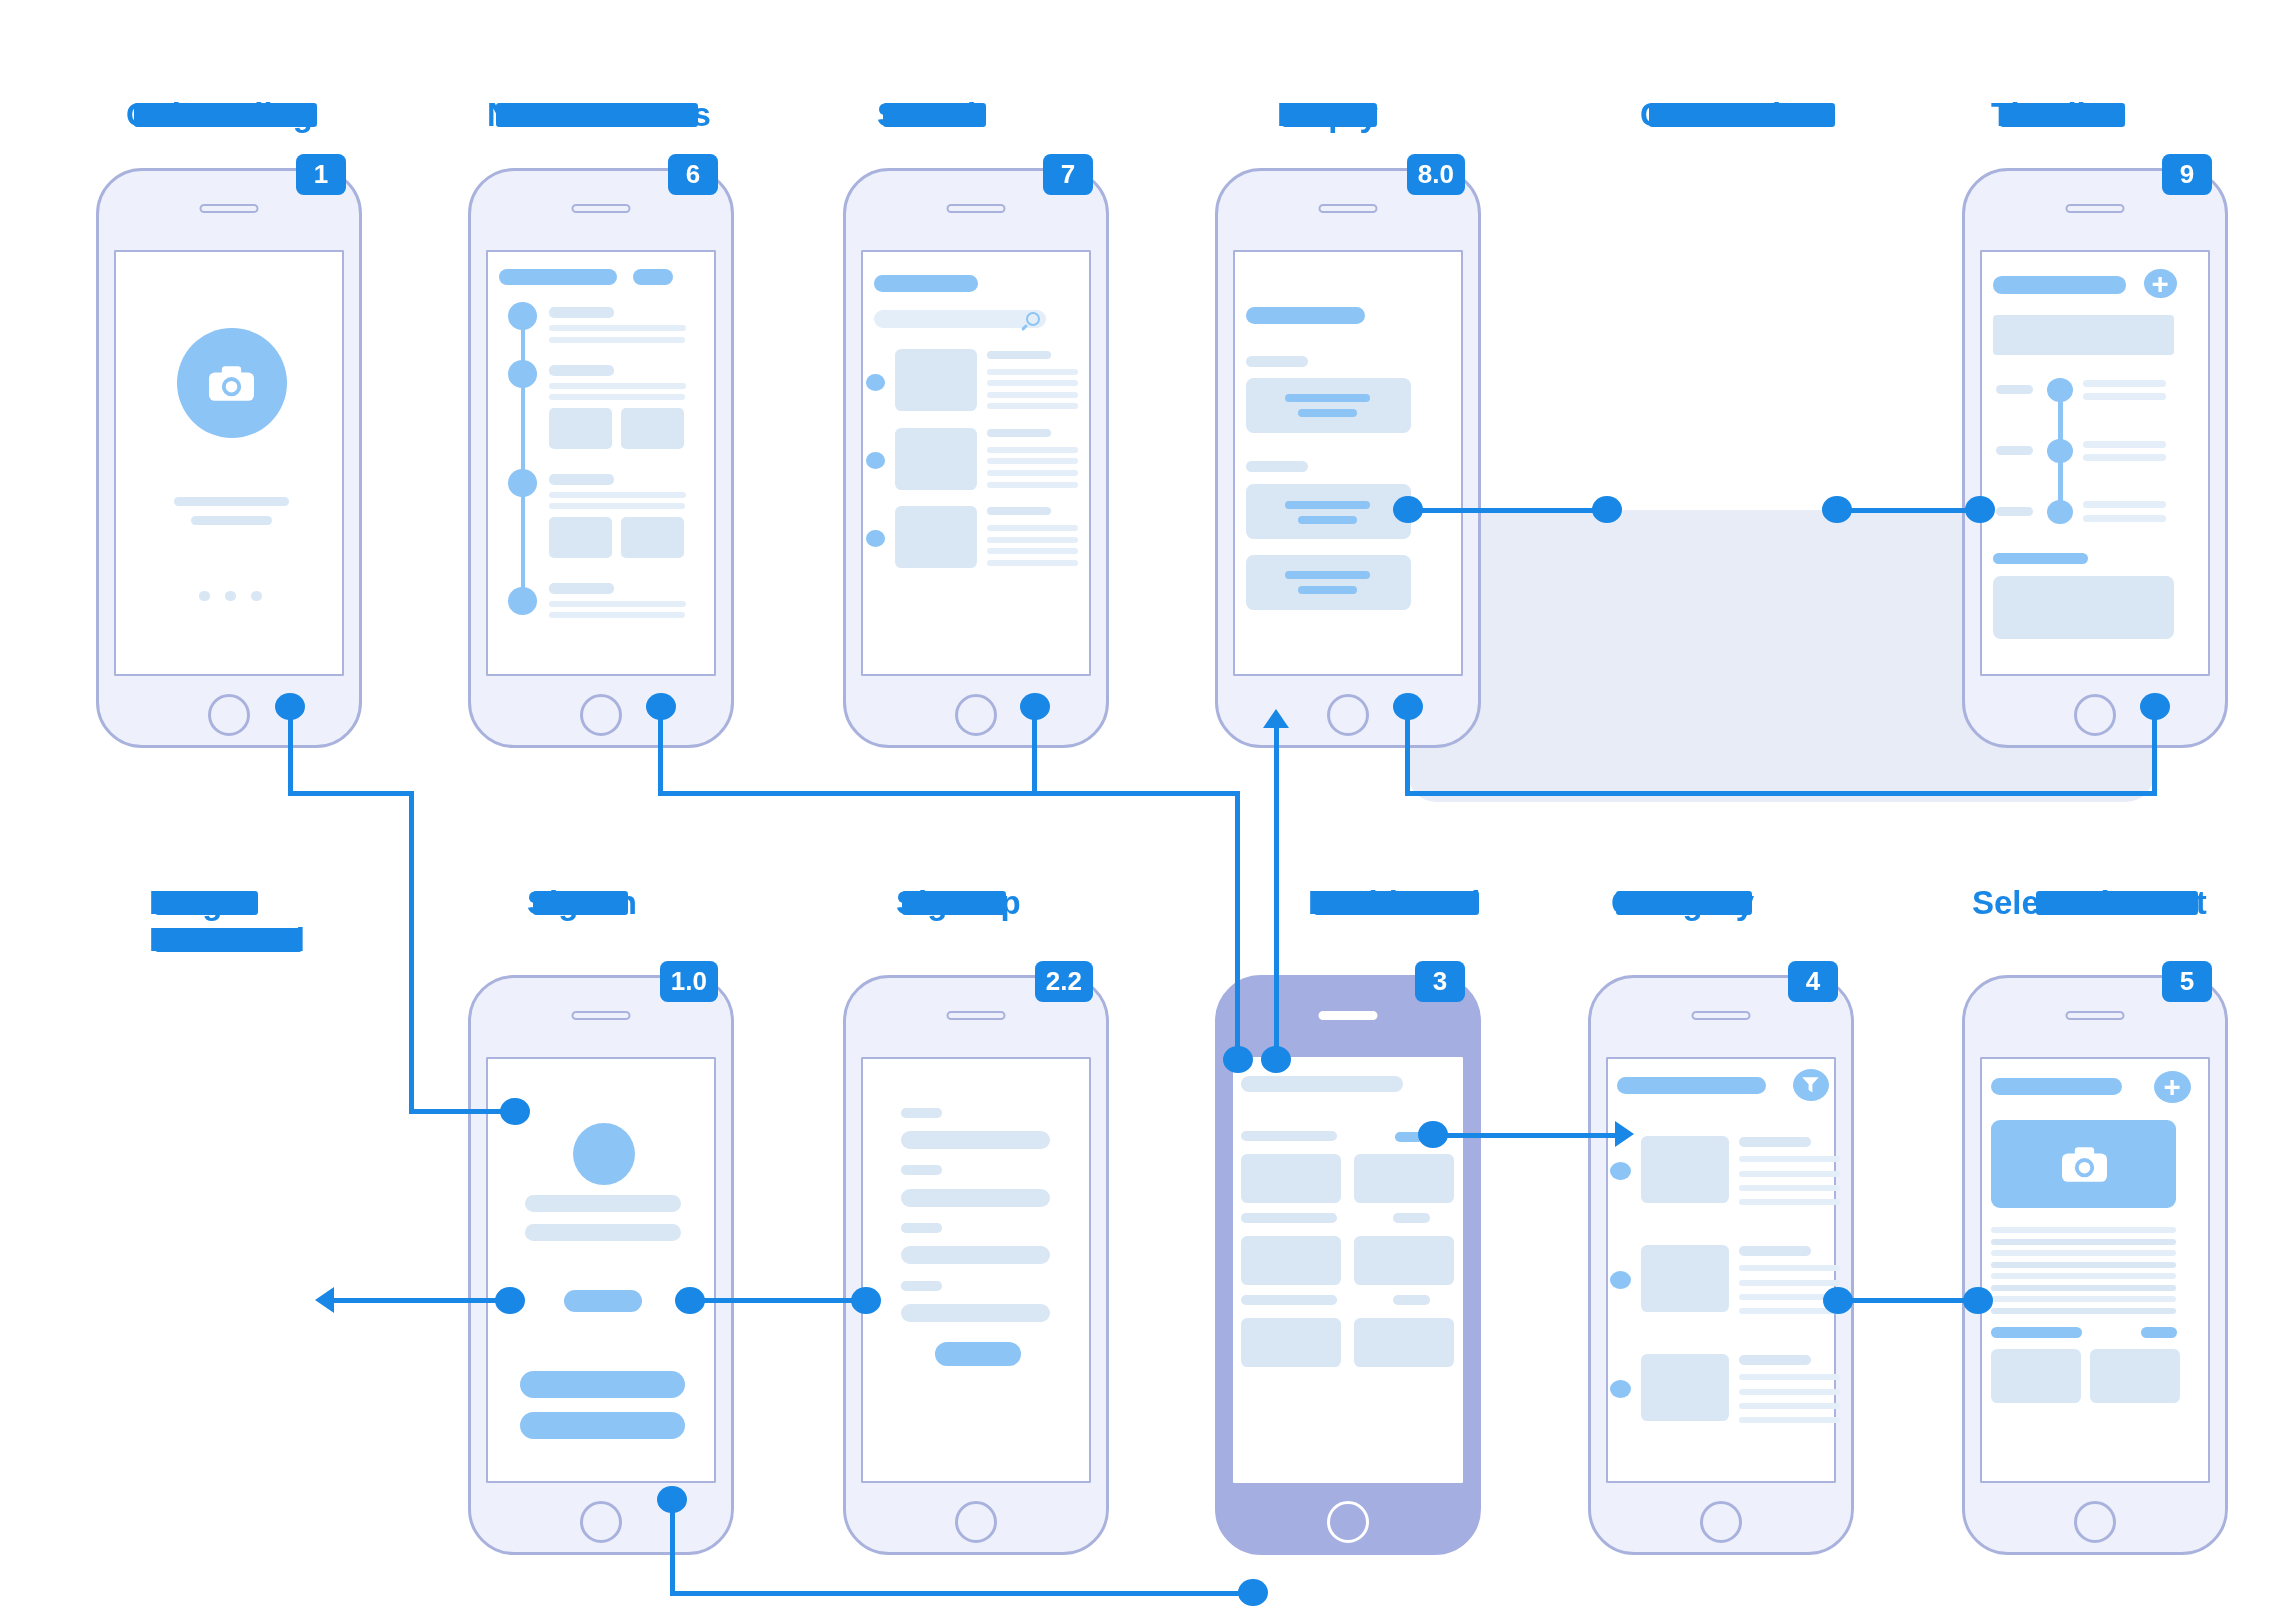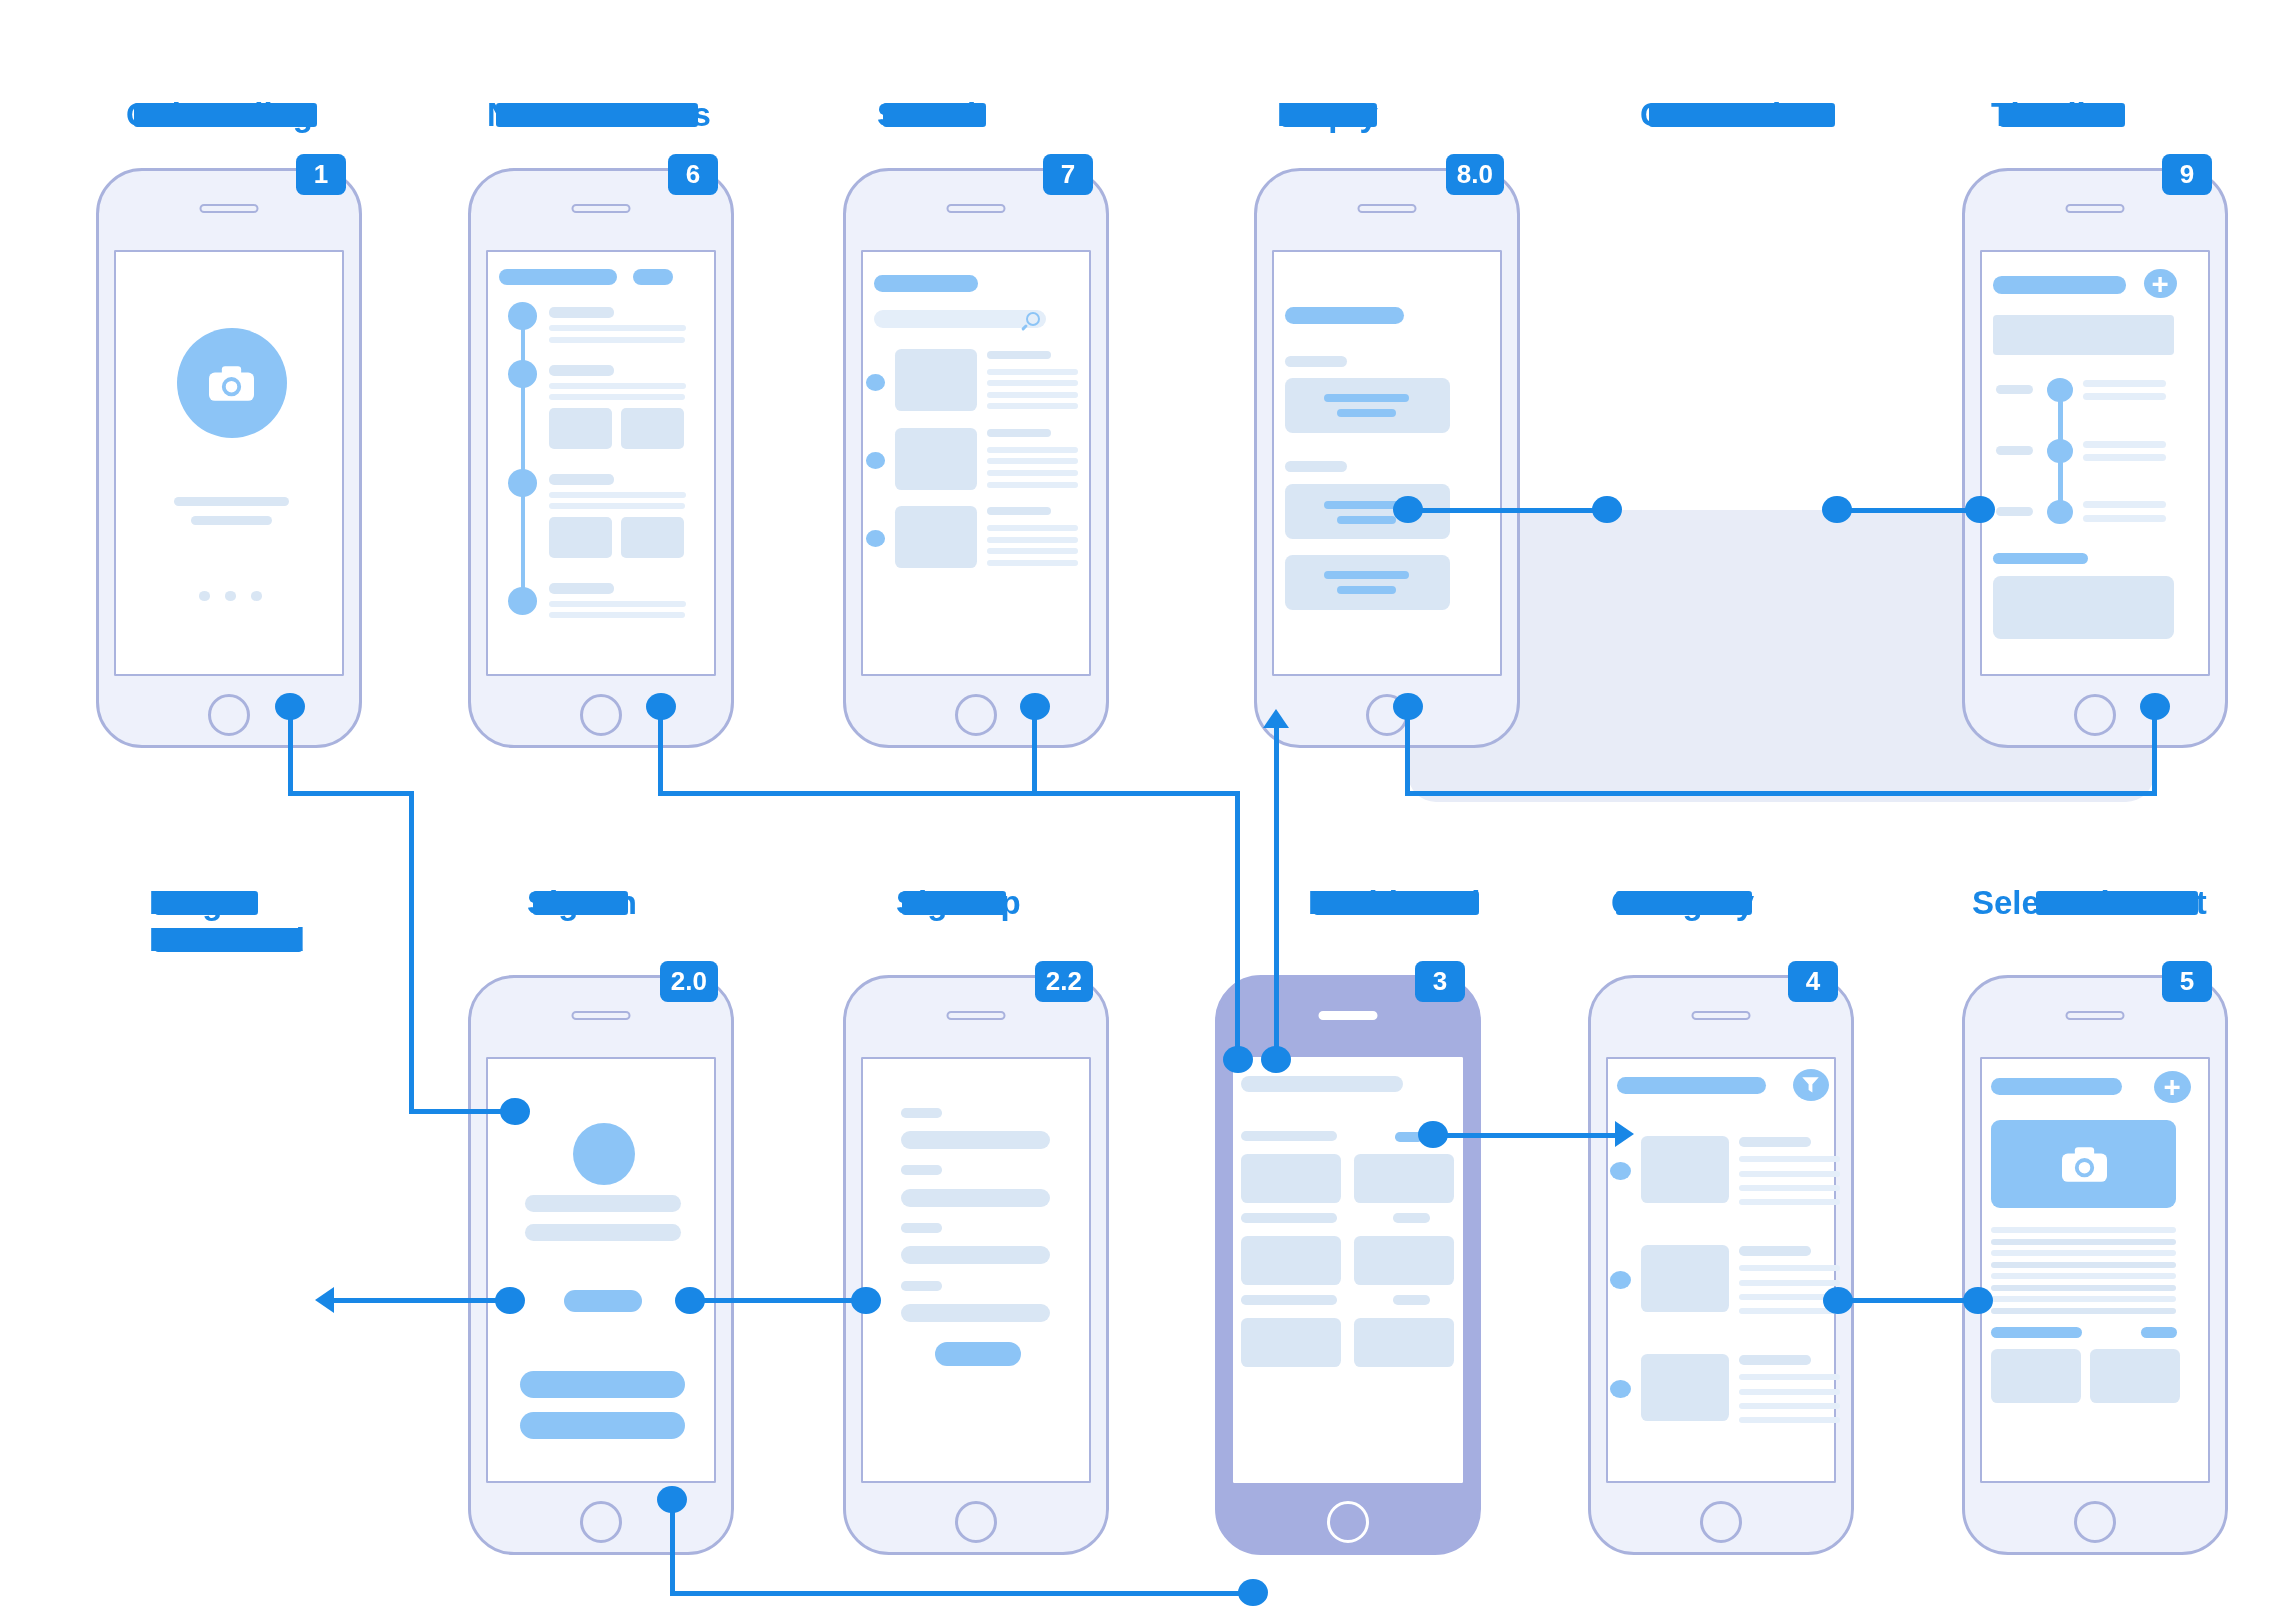--- a/index.html
+++ b/index.html
@@ -120,21 +120,21 @@
         <div class="sh" style="left: 32px; top: 254px; width: 82px; height: 62px; background: rgb(217, 230, 244); border-radius: 6.4px;"></div>
         <div class="sh" style="left: 124px; top: 255px; width: 64px; height: 8.3px; background: rgb(217, 230, 244); border-radius: 4.2px;"></div>
         <div class="sh" style="left: 124px; top: 273px; width: 91px; height: 5.8px; background: rgb(228, 238, 249); border-radius: 2.9px;"></div>
         <div class="sh" style="left: 124px; top: 285px; width: 91px; height: 5.8px; background: rgb(228, 238, 249); border-radius: 2.9px;"></div>
         <div class="sh" style="left: 124px; top: 296px; width: 91px; height: 5.8px; background: rgb(228, 238, 249); border-radius: 2.9px;"></div>
         <div class="sh" style="left: 124px; top: 308px; width: 91px; height: 5.8px; background: rgb(228, 238, 249); border-radius: 2.9px;"></div>
       </div>
       <div class="home"></div>
       <div class="badge">7</div>
     </div>
-    <div class="phone" style="left: 1215px; top: 168px; margin-left: 39px;">
+    <div class="phone" style="left: 1215px; top: 168px;">
       <div class="speaker"></div>
       <div class="screen">
         <div class="sh" style="left: 11.5px; top: 55px; width: 119px; height: 17.3px; background: rgb(140, 196, 246); border-radius: 8.7px;"></div>
         <div class="sh" style="left: 11.5px; top: 104px; width: 62px; height: 11px; background: rgb(217, 230, 244); border-radius: 5.5px;"></div>
         <div class="sh" style="left: 11.5px; top: 126px; width: 165px; height: 55px; background: rgb(217, 230, 244); border-radius: 7.7px;"></div>
         <div class="sh" style="left: 50px; top: 142px; width: 85px; height: 8.3px; background: rgb(140, 196, 246); border-radius: 4.2px;"></div>
         <div class="sh" style="left: 63px; top: 157px; width: 59px; height: 8.3px; background: rgb(140, 196, 246); border-radius: 4.2px;"></div>
         <div class="sh" style="left: 11.5px; top: 209px; width: 62px; height: 11px; background: rgb(217, 230, 244); border-radius: 5.5px;"></div>
         <div class="sh" style="left: 11.5px; top: 232px; width: 165px; height: 55px; background: rgb(217, 230, 244); border-radius: 7.7px;"></div>
         <div class="sh" style="left: 50px; top: 249px; width: 85px; height: 8.3px; background: rgb(140, 196, 246); border-radius: 4.2px;"></div>
@@ -176,21 +176,21 @@
       <div class="speaker"></div>
       <div class="screen">
         <div class="sh" style="left: 85px; top: 64px; width: 62px; height: 62px; background: rgb(140, 196, 246); border-radius: 50%;"></div>
         <div class="sh" style="left: 37px; top: 136px; width: 156px; height: 17.3px; background: rgb(217, 230, 244); border-radius: 9px;"></div>
         <div class="sh" style="left: 37px; top: 165px; width: 156px; height: 17.3px; background: rgb(217, 230, 244); border-radius: 9px;"></div>
         <div class="sh" style="left: 76px; top: 231px; width: 78px; height: 22px; background: rgb(140, 196, 246); border-radius: 11px;"></div>
         <div class="sh" style="left: 32px; top: 312px; width: 165px; height: 27px; background: rgb(140, 196, 246); border-radius: 13.5px;"></div>
         <div class="sh" style="left: 32px; top: 353px; width: 165px; height: 27px; background: rgb(140, 196, 246); border-radius: 13.5px;"></div>
       </div>
       <div class="home"></div>
-      <div class="badge">2.0</div>
+      <div class="badge">1.0</div>
     </div>
     <div class="phone" style="left: 843px; top: 975px;">
       <div class="speaker"></div>
       <div class="screen">
         <div class="sh" style="left: 38px; top: 49px; width: 41px; height: 9.6px; background: rgb(217, 230, 244); border-radius: 4.8px;"></div>
         <div class="sh" style="left: 38px; top: 72px; width: 149px; height: 18px; background: rgb(217, 230, 244); border-radius: 9px;"></div>
         <div class="sh" style="left: 38px; top: 106px; width: 41px; height: 9.6px; background: rgb(217, 230, 244); border-radius: 4.8px;"></div>
         <div class="sh" style="left: 38px; top: 130px; width: 149px; height: 18px; background: rgb(217, 230, 244); border-radius: 9px;"></div>
         <div class="sh" style="left: 38px; top: 164px; width: 41px; height: 9.6px; background: rgb(217, 230, 244); border-radius: 4.8px;"></div>
         <div class="sh" style="left: 38px; top: 187px; width: 149px; height: 18px; background: rgb(217, 230, 244); border-radius: 9px;"></div>

